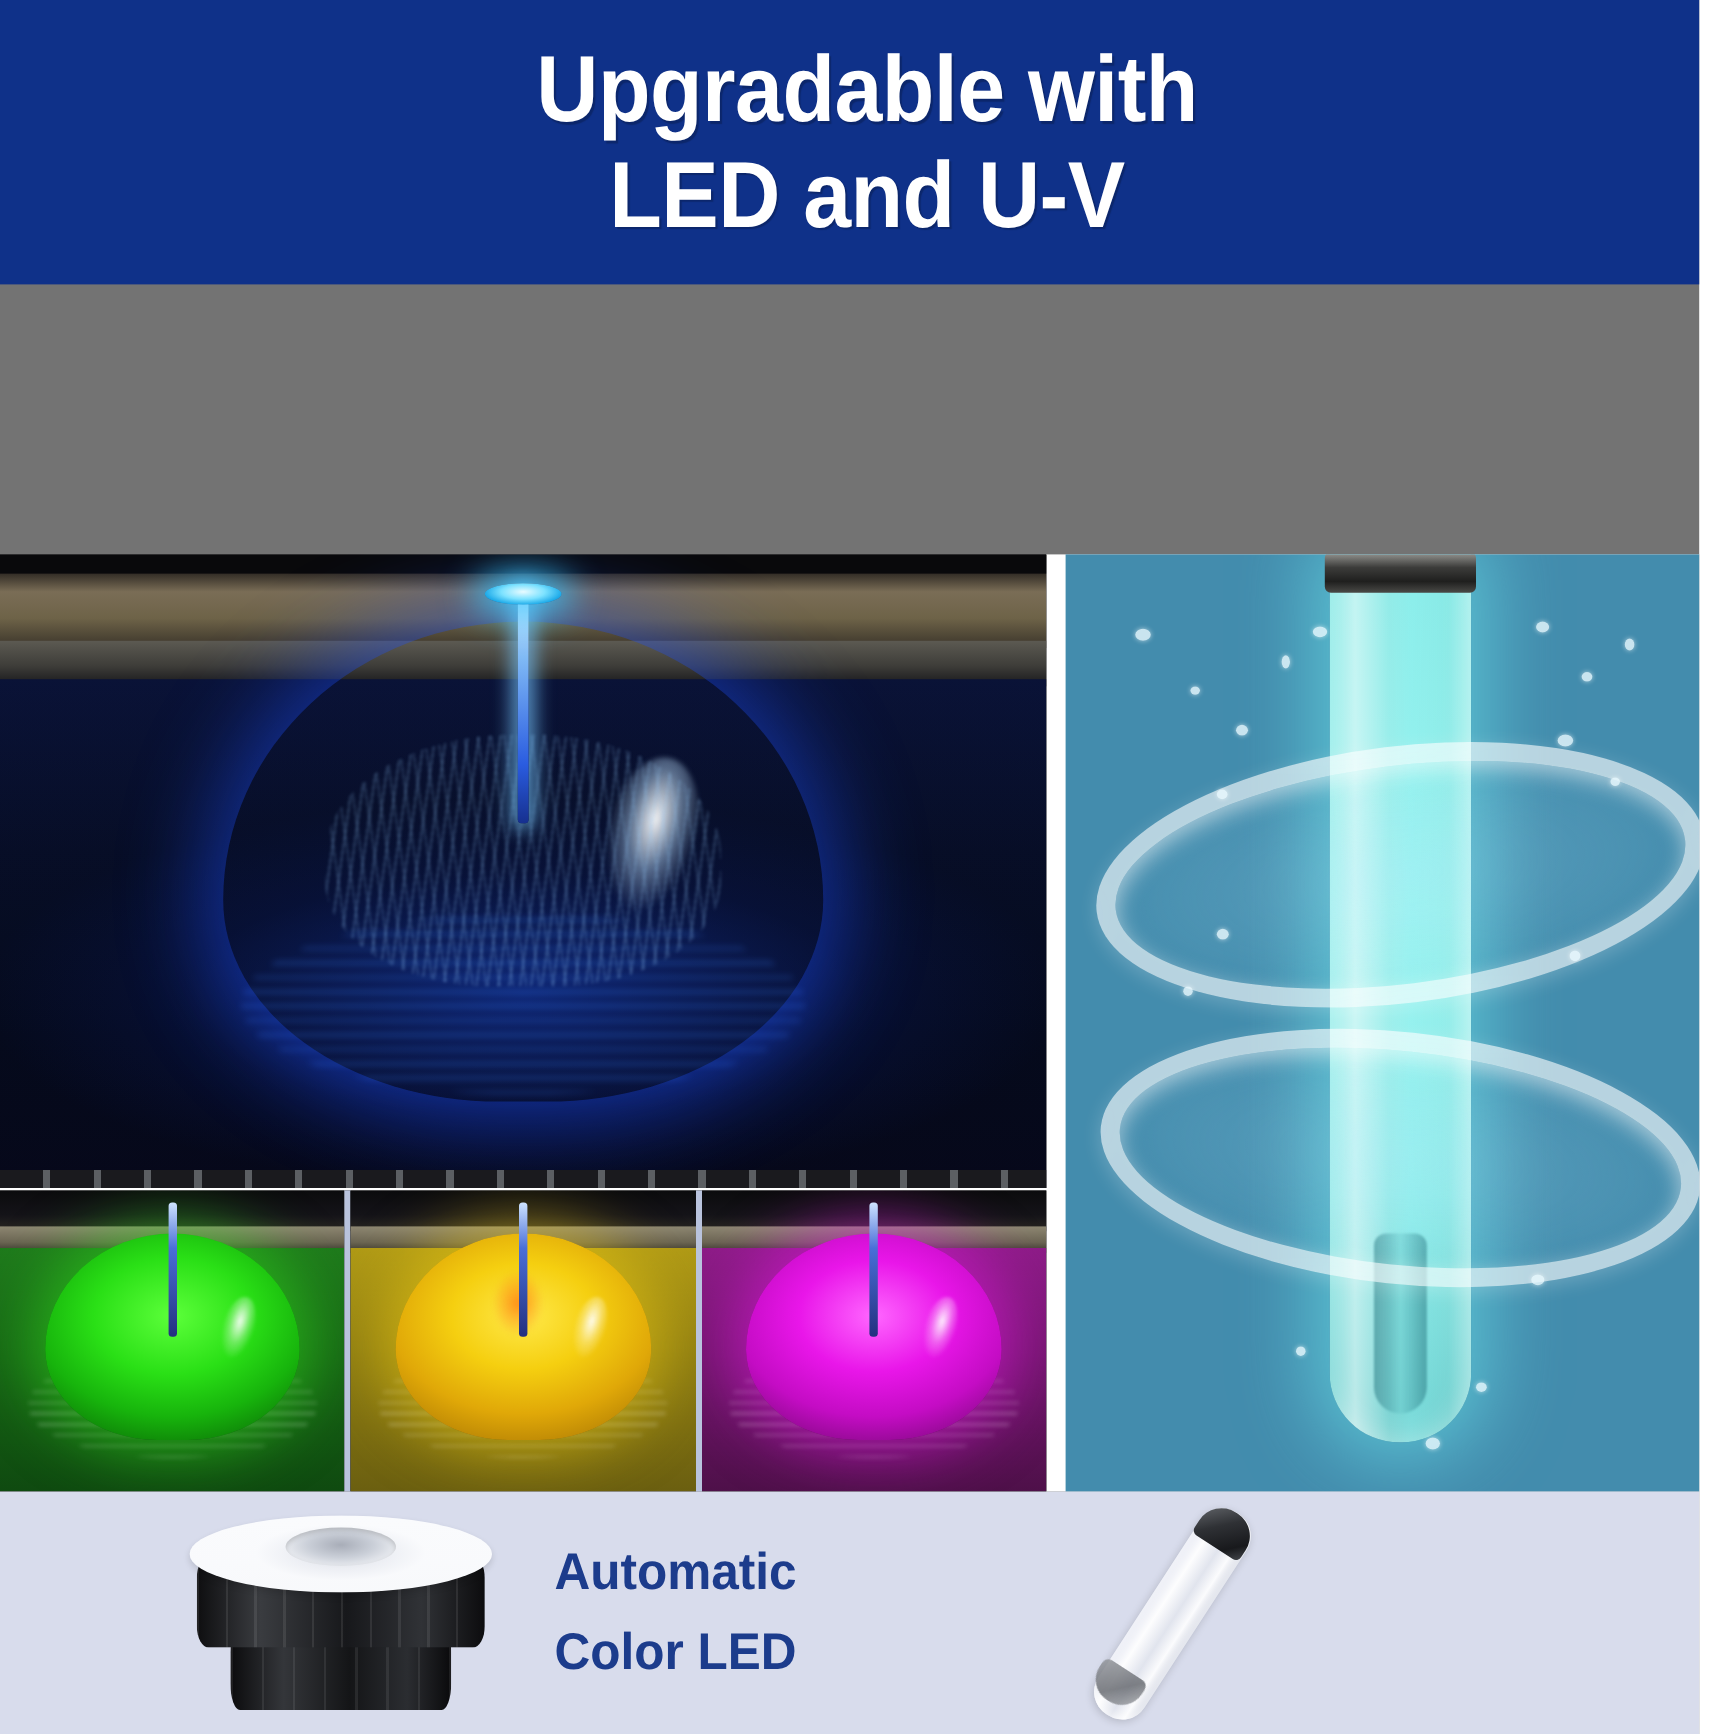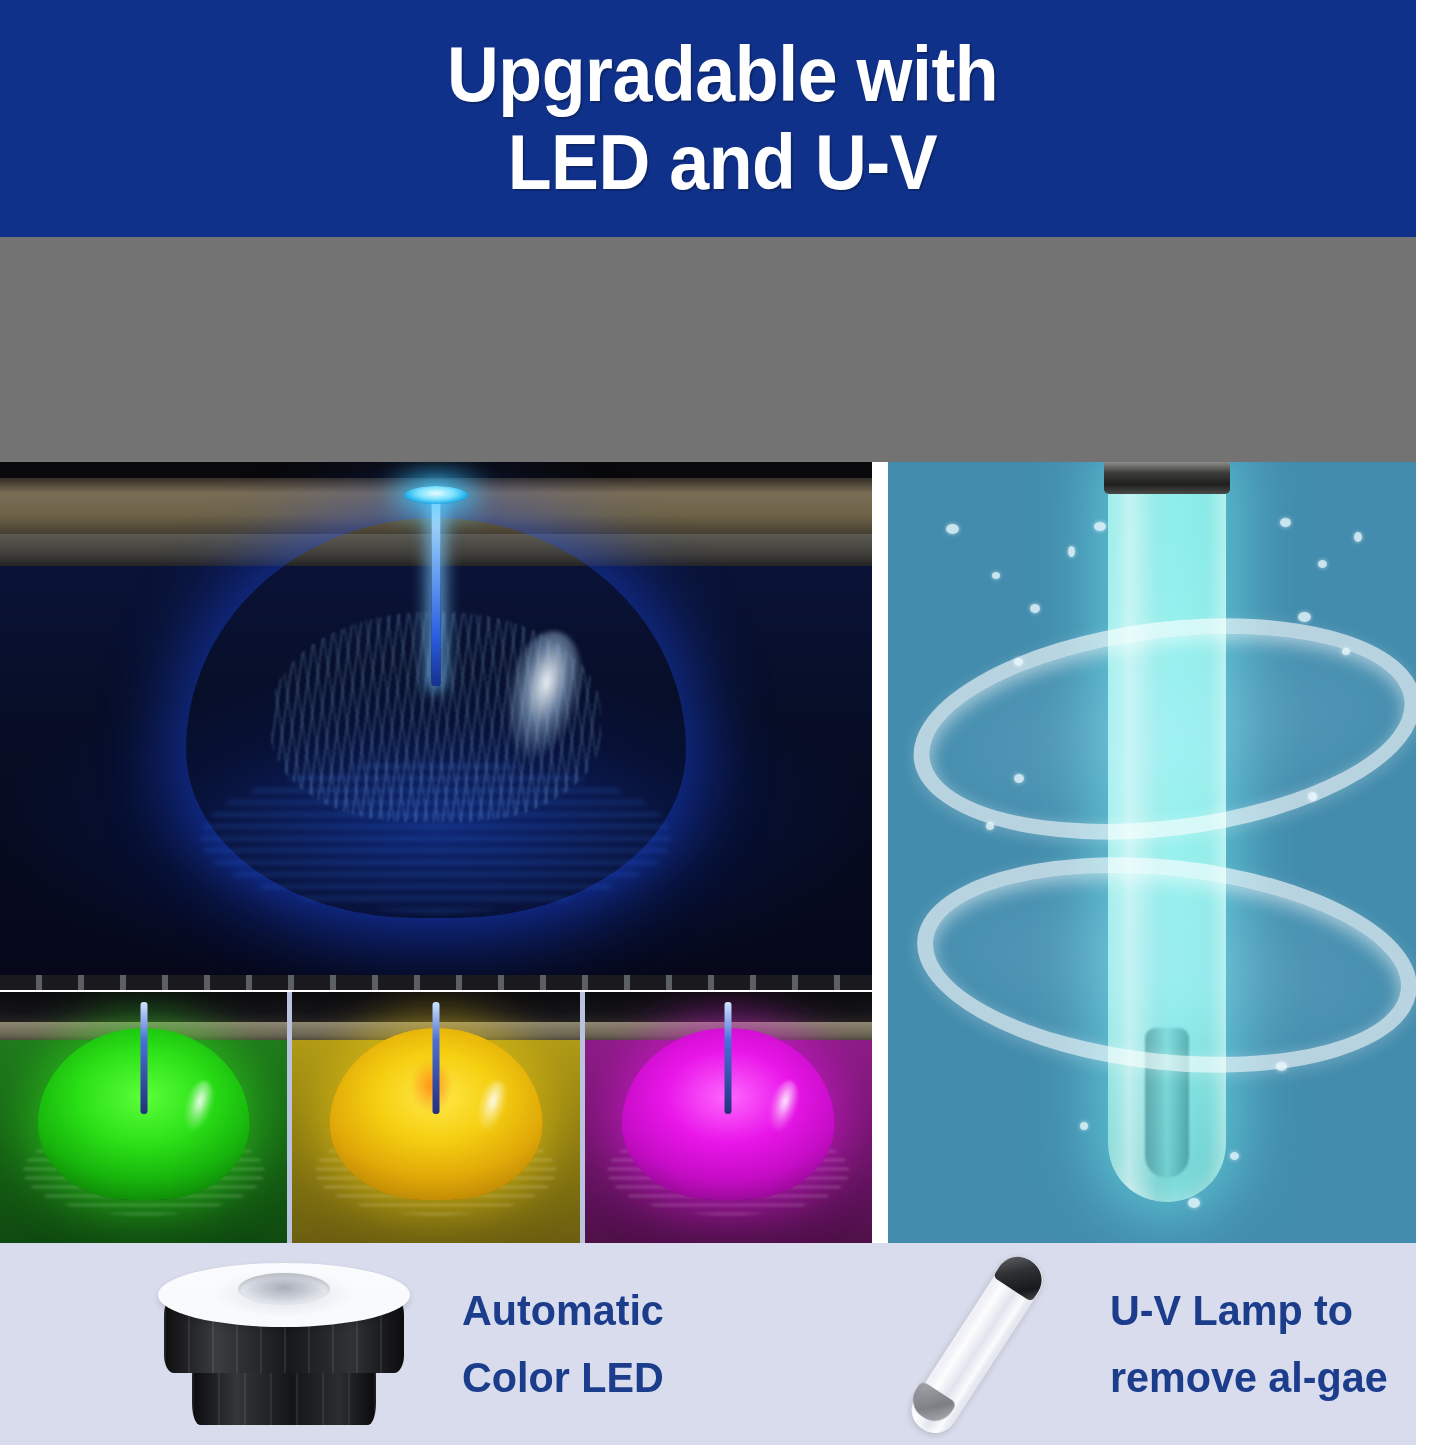--- a/index.html
+++ b/index.html
@@ -583,21 +583,17 @@
         <div class="caption-text">Color LED</div>
       </div>
     </div>
 
     <div class="caption-cell right">
       <div class="uvlamp-product">
         <div class="uv-glass"></div>
         <div class="uv-glass-foot"></div>
         <div class="uv-glass-cap"></div>
       </div>
-      <div>
-        <div class="caption-text">U-V Lamp to</div>
-        <div class="caption-text">remove al-gae</div>
-      </div>
     </div>
 
   </div>
 
 </div>
 
 </body></html>

